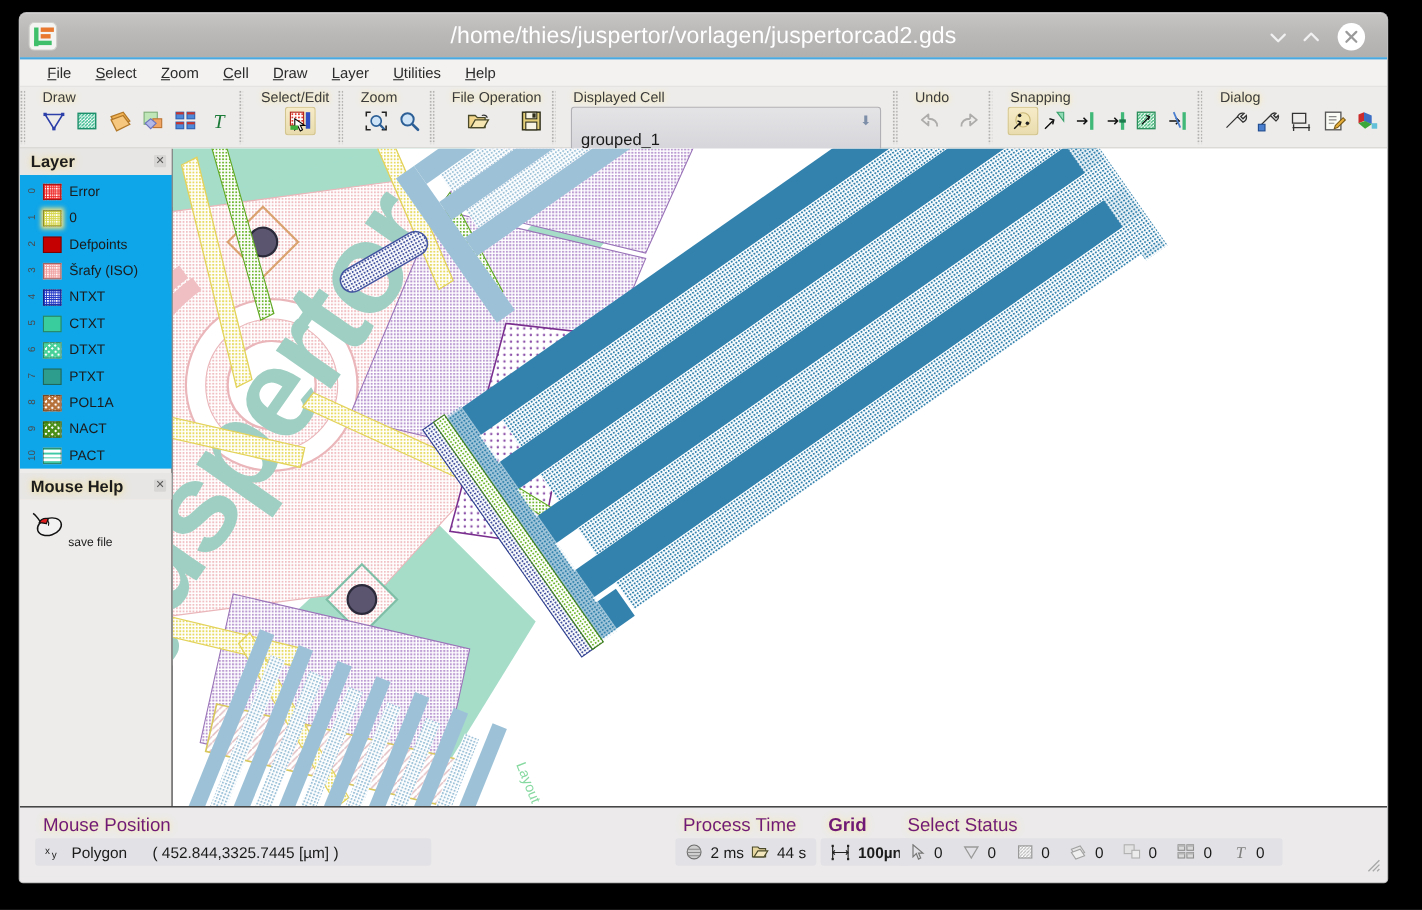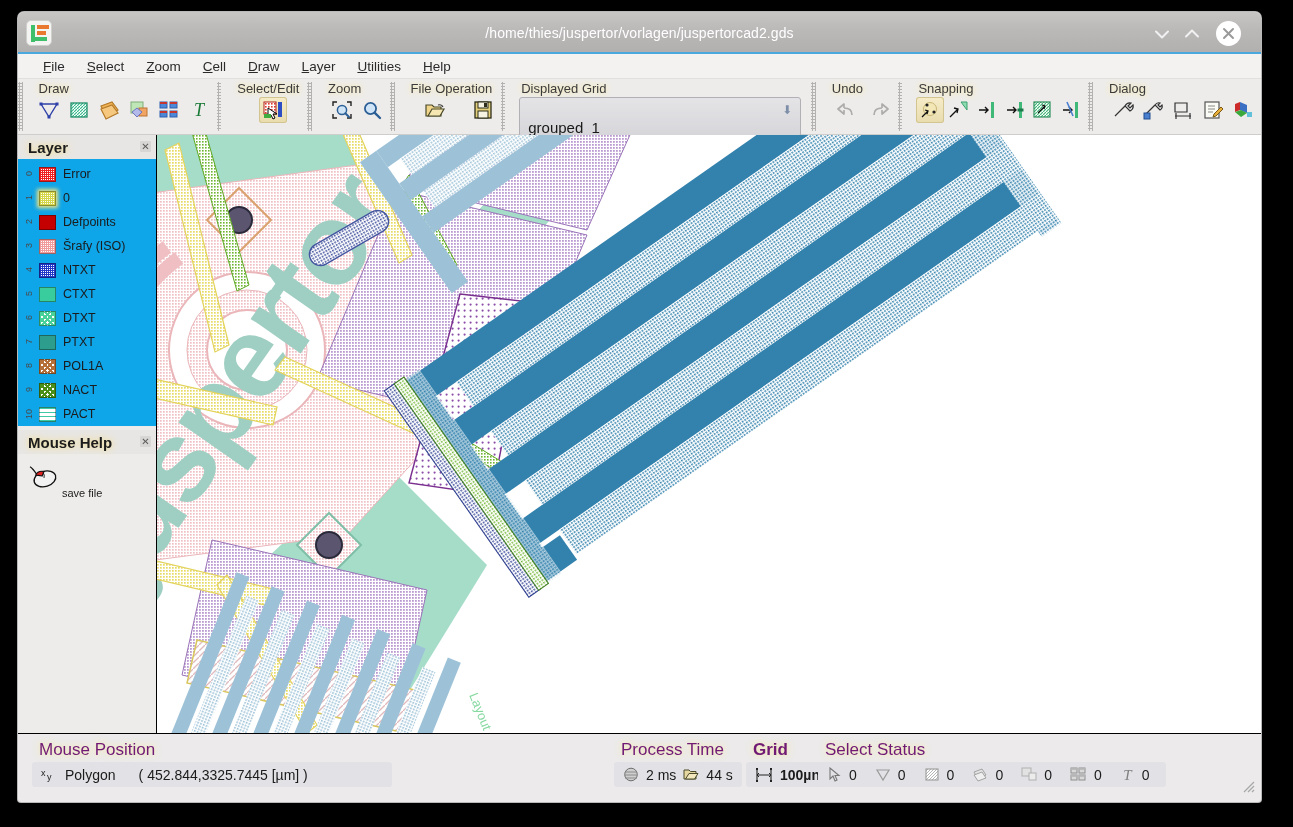--- a/index.html
+++ b/index.html
@@ -30,21 +30,21 @@
     position: absolute; left: 8px; top: 8px; width: 26px; height: 26px;
     background: #f4f4f2; border-radius: 5px; border: 1px solid #cfcfcb;
   }
   #app-icon .e-v { position:absolute; left:4px; top:4px; width:4px; height:17px; background:#3fbf6a; }
   #app-icon .e-h { position:absolute; left:4px; bottom:4px; width:16px; height:4px; background:#3fbf6a; }
   #app-icon .b1 { position:absolute; left:10px; top:4px; width:12px; height:4px; background:#e8792e; }
   #app-icon .b2 { position:absolute; left:10px; top:10px; width:9px; height:4px; background:#e8792e; }
   #title-text {
     position: absolute; left: 0; right: 0; top: 0; height: 42px;
     line-height: 42px; text-align: center;
-    font-size: 14px; color: #ffffff;
+    font-size: 21px; color: #ffffff;
     letter-spacing: .1px;
   }
   .wbtn { position: absolute; top: 11px; width: 22px; height: 22px; cursor: default; }
   #btn-min { right: 88px; }
   #btn-max { right: 58px; }
   #btn-close { right: 20px; width: 25px; height: 25px; top: 9px;
     background: #ffffff; border-radius: 50%; }
   .wbtn svg { display: block; }
 
   
@@ -330,21 +330,21 @@
             <rect x="6" y="2" width="10" height="6" fill="#f6f3e4" stroke="#2e2e1a" stroke-width="1"></rect>
             <rect x="12" y="3" width="3" height="4" fill="#2e2e1a"></rect>
             <rect x="6" y="11" width="10" height="7" fill="#f6f3e4" stroke="#2e2e1a" stroke-width="1"></rect>
           </svg>
         </div>
       </div>
     </div>
 
     <div class="grip"></div>
     <div class="tgroup">
-      <div class="tgroup-title">Displayed Grid</div>
+      <div class="tgroup-title">Displayed Cell</div>
       <div class="tgroup-body">
         <div id="cell-combo">
           <span>grouped_1</span>
           <span class="arrow">⬇</span>
         </div>
       </div>
     </div>
 
     <div class="grip"></div>
     <div class="tgroup">

